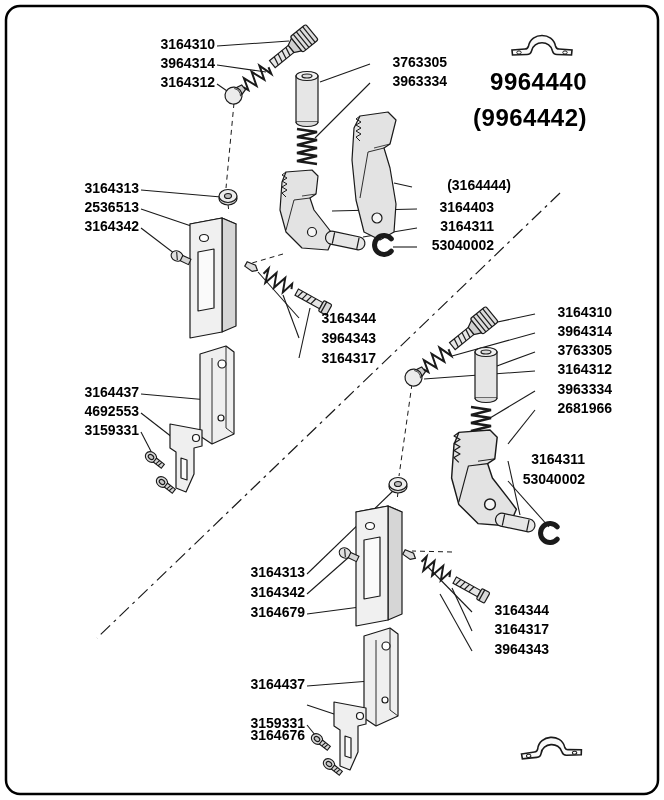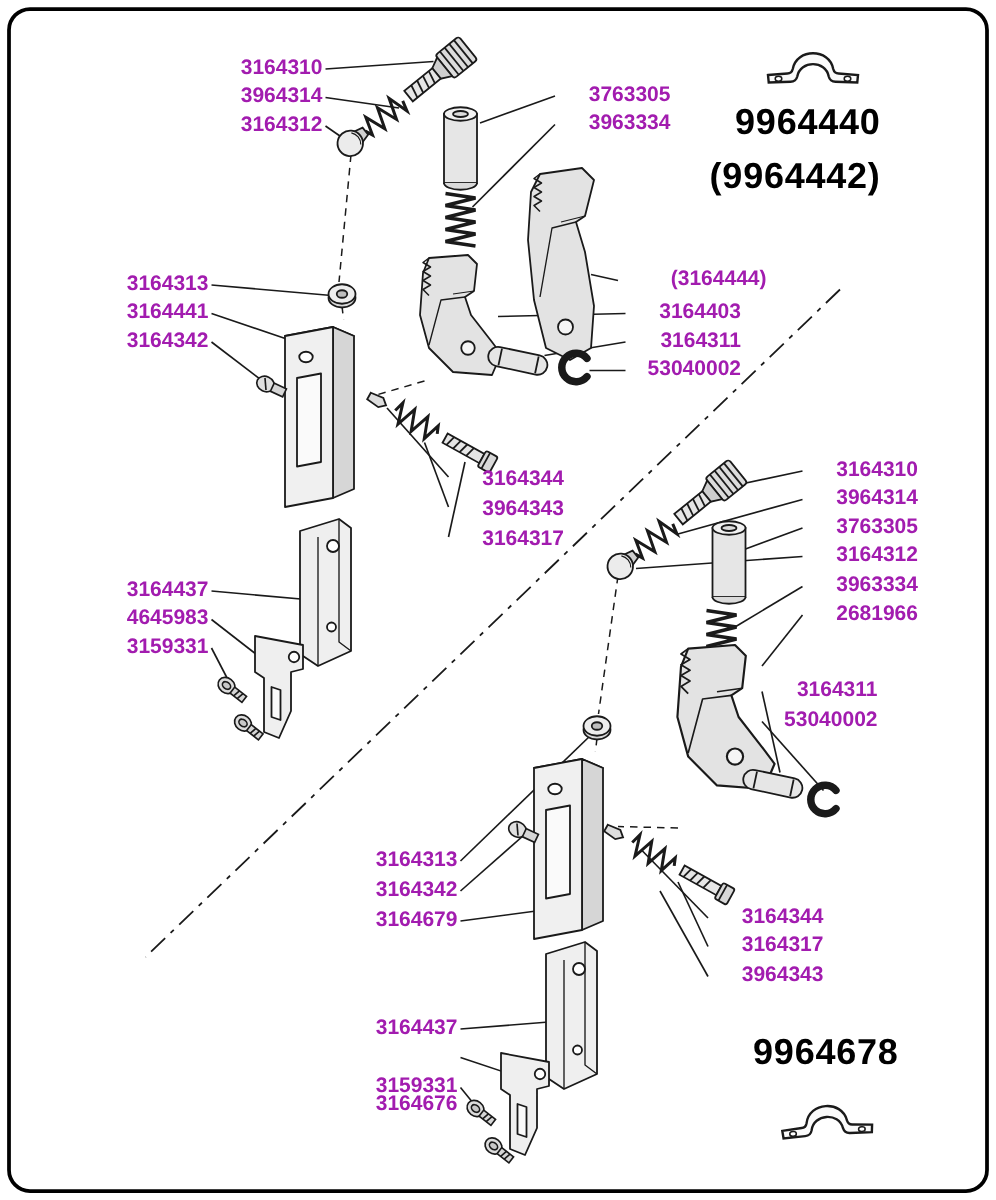--- a/index.html
+++ b/index.html
@@ -1,20 +1,20 @@
 <!DOCTYPE html>
 <html><head>
 <meta charset="utf-8">
 <style>
   *{margin:0;padding:0;box-sizing:border-box}
   html,body{background:#fff}
   .stage{position:relative;width:664px;height:800px;background:#fff;
          font-family:"Liberation Sans",sans-serif;overflow:hidden}
   svg.draw{position:absolute;left:0;top:0;display:block}
-  .lbl{position:absolute;width:74px;font-size:14px;font-weight:700;color:#a21caf;
+  .lbl{position:absolute;width:74px;font-size:14px;font-weight:700;color:#000000;
        line-height:15px;white-space:nowrap}
   .ra{text-align:right}
   .la{text-align:right}
   .title{position:absolute;font-size:24px;font-weight:700;color:#000;
          text-align:right;width:150px;letter-spacing:.5px}
 </style>
 </head>
 <body>
 
 <div class="stage">
@@ -211,39 +211,38 @@
   <use href="#p-angle" transform="translate(334,702)"></use>
   <use href="#p-panscrew" transform="translate(317,739) rotate(38)"></use>
   <use href="#p-panscrew" transform="translate(329,764) rotate(38)"></use>
 
   <use href="#p-clip" transform="translate(512,28)"></use>
   <use href="#p-clip" transform="translate(520,732) rotate(-4)"></use>
 </svg>
 
 <div class="title" style="left:437px;top:68px">9964440</div>
 <div class="title" style="left:437px;top:104px">(9964442)</div>
-<div class="title" style="left:449px;top:688px">9964678</div>
 
 <div class="lbl ra" style="left:141px;top:37px">3164310</div>
 <div class="lbl ra" style="left:141px;top:56px">3964314</div>
 <div class="lbl ra" style="left:141px;top:75px">3164312</div>
 <div class="lbl la" style="left:373px;top:55px">3763305</div>
 <div class="lbl la" style="left:373px;top:74px">3963334</div>
 <div class="lbl ra" style="left:65px;top:181px">3164313</div>
-<div class="lbl ra" style="left:65px;top:200px">3164441</div>
+<div class="lbl ra" style="left:65px;top:200px">2536513</div>
 <div class="lbl ra" style="left:65px;top:219px">3164342</div>
 <div class="lbl la" style="left:437px;top:178px">(3164444)</div>
 <div class="lbl la" style="left:420px;top:200px">3164403</div>
 <div class="lbl la" style="left:420px;top:219px">3164311</div>
 <div class="lbl la" style="left:420px;top:238px">53040002</div>
 <div class="lbl la" style="left:302px;top:311px">3164344</div>
 <div class="lbl la" style="left:302px;top:331px">3964343</div>
 <div class="lbl la" style="left:302px;top:351px">3164317</div>
 <div class="lbl ra" style="left:65px;top:385px">3164437</div>
-<div class="lbl ra" style="left:65px;top:404px">4645983</div>
+<div class="lbl ra" style="left:65px;top:404px">4692553</div>
 <div class="lbl ra" style="left:65px;top:423px">3159331</div>
 
 <div class="lbl la" style="left:538px;top:305px">3164310</div>
 <div class="lbl la" style="left:538px;top:324px">3964314</div>
 <div class="lbl la" style="left:538px;top:343px">3763305</div>
 <div class="lbl la" style="left:538px;top:362px">3164312</div>
 <div class="lbl la" style="left:538px;top:382px">3963334</div>
 <div class="lbl la" style="left:538px;top:401px">2681966</div>
 <div class="lbl la" style="left:511px;top:452px">3164311</div>
 <div class="lbl la" style="left:511px;top:472px">53040002</div>

